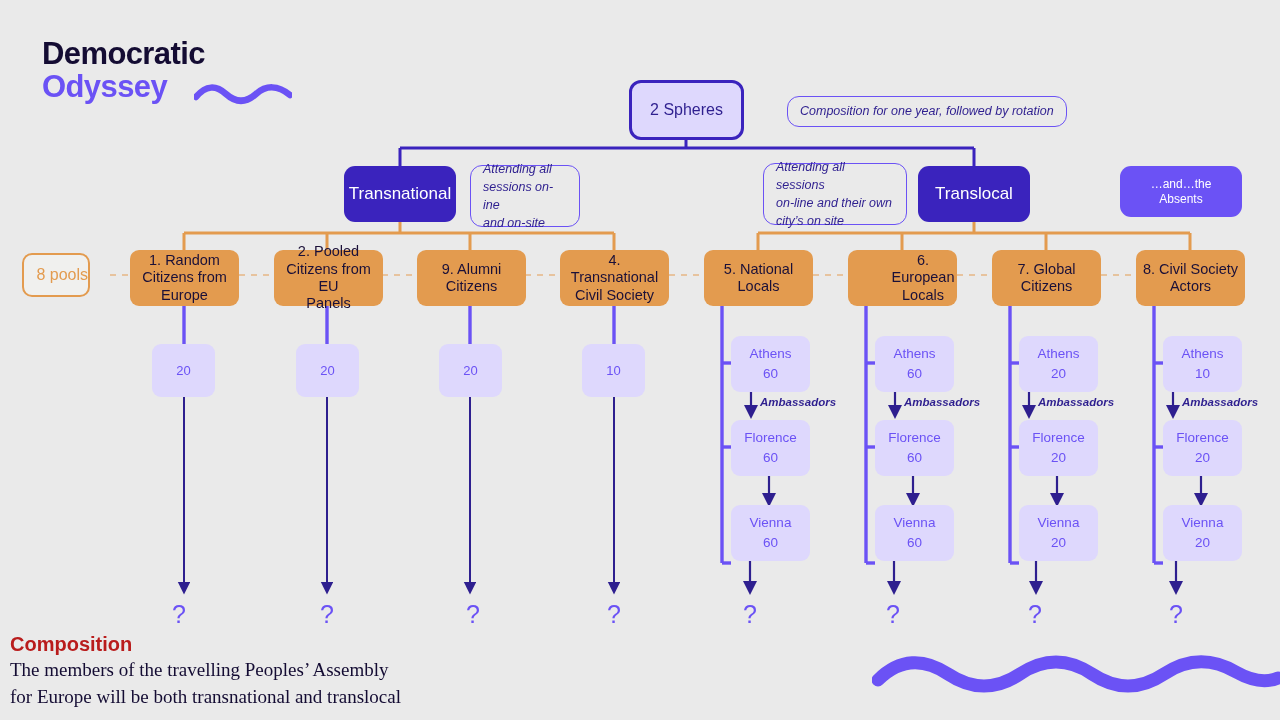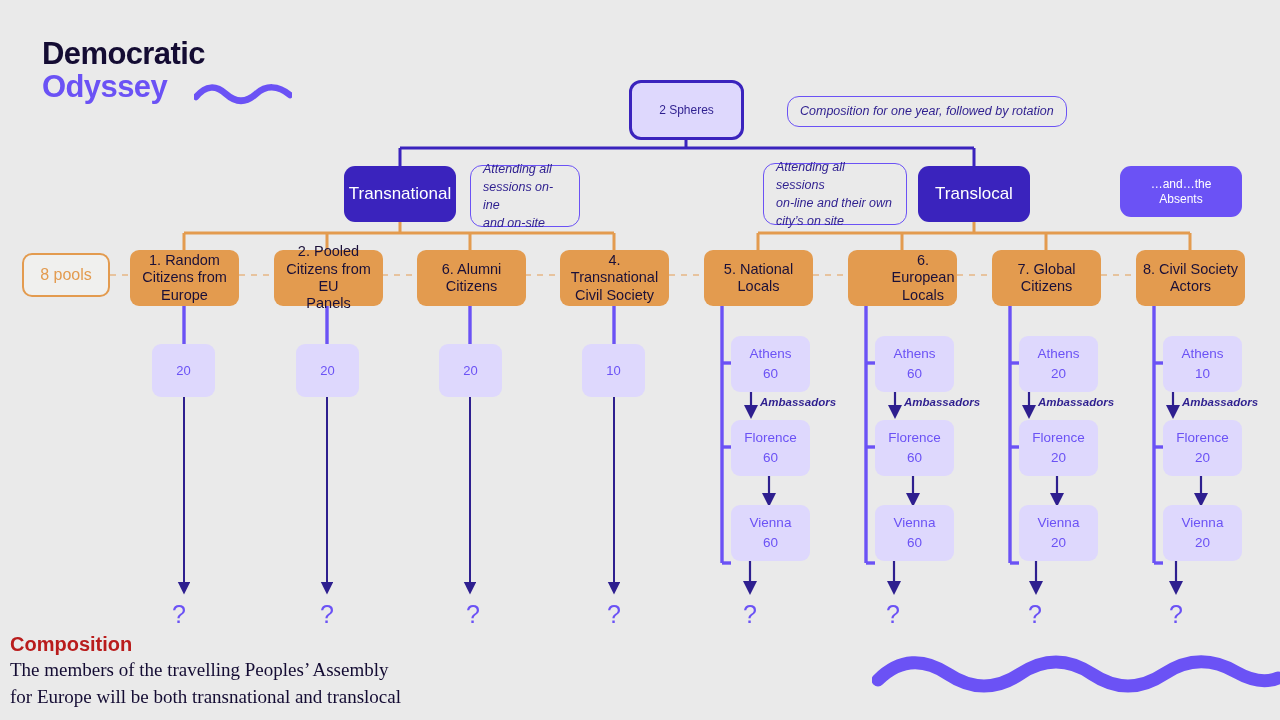--- a/index.html
+++ b/index.html
@@ -58,21 +58,21 @@
     align-items: center;
     justify-content: center;
     text-align: center;
     border-radius: 9px;
   }
   .box-spheres {
     background: #ded8fd;
     border: 3px solid #3a23bd;
     border-radius: 12px;
     color: #2e1f8f;
-    font-size: 12px;
+    font-size: 16px;
   }
   .box-sphere-solid {
     background: #3a23bd;
     color: #ffffff;
     font-size: 17px;
     border-radius: 11px;
   }
   .box-absents {
     background: #6b52f5;
     color: #ffffff;
@@ -304,41 +304,41 @@
     <span>Translocal</span>
   </div>
 
   <div class="box box-absents" style="left:1120px; top:166px; width:122px; height:51px;">
     <span>
       <span>…and…the</span><br>
       <span>Absents</span>
     </span>
   </div>
 
-  <div class="box box-poolslabel" style="left:22px; top:253px; width:88px; height:44px;">
+  <div class="box box-poolslabel" style="left:22px; top:253px; width:68px; height:44px;justify-content:flex-end;">
     <span>8 pools</span>
   </div>
 
   <div class="box box-pool" style="left:130px; top:250px; width:109px; height:56px;">
     <span>
       <span>1. Random</span><br>
       <span>Citizens from</span><br>
       <span>Europe</span>
     </span>
   </div>
   <div class="box box-pool" style="left:274px; top:250px; width:109px; height:56px;">
     <span>
       <span>2. Pooled</span><br>
       <span>Citizens from EU</span><br>
       <span>Panels</span>
     </span>
   </div>
   <div class="box box-pool" style="left:417px; top:250px; width:109px; height:56px;">
     <span>
-      <span>6. Alumni</span><br>
+      <span>9. Alumni</span><br>
       <span>Citizens</span>
     </span>
   </div>
   <div class="box box-pool" style="left:560px; top:250px; width:109px; height:56px;">
     <span>
       <span>4. Transnational</span><br>
       <span>Civil Society</span>
     </span>
   </div>
   <div class="box box-pool" style="left:704px; top:250px; width:109px; height:56px;">

